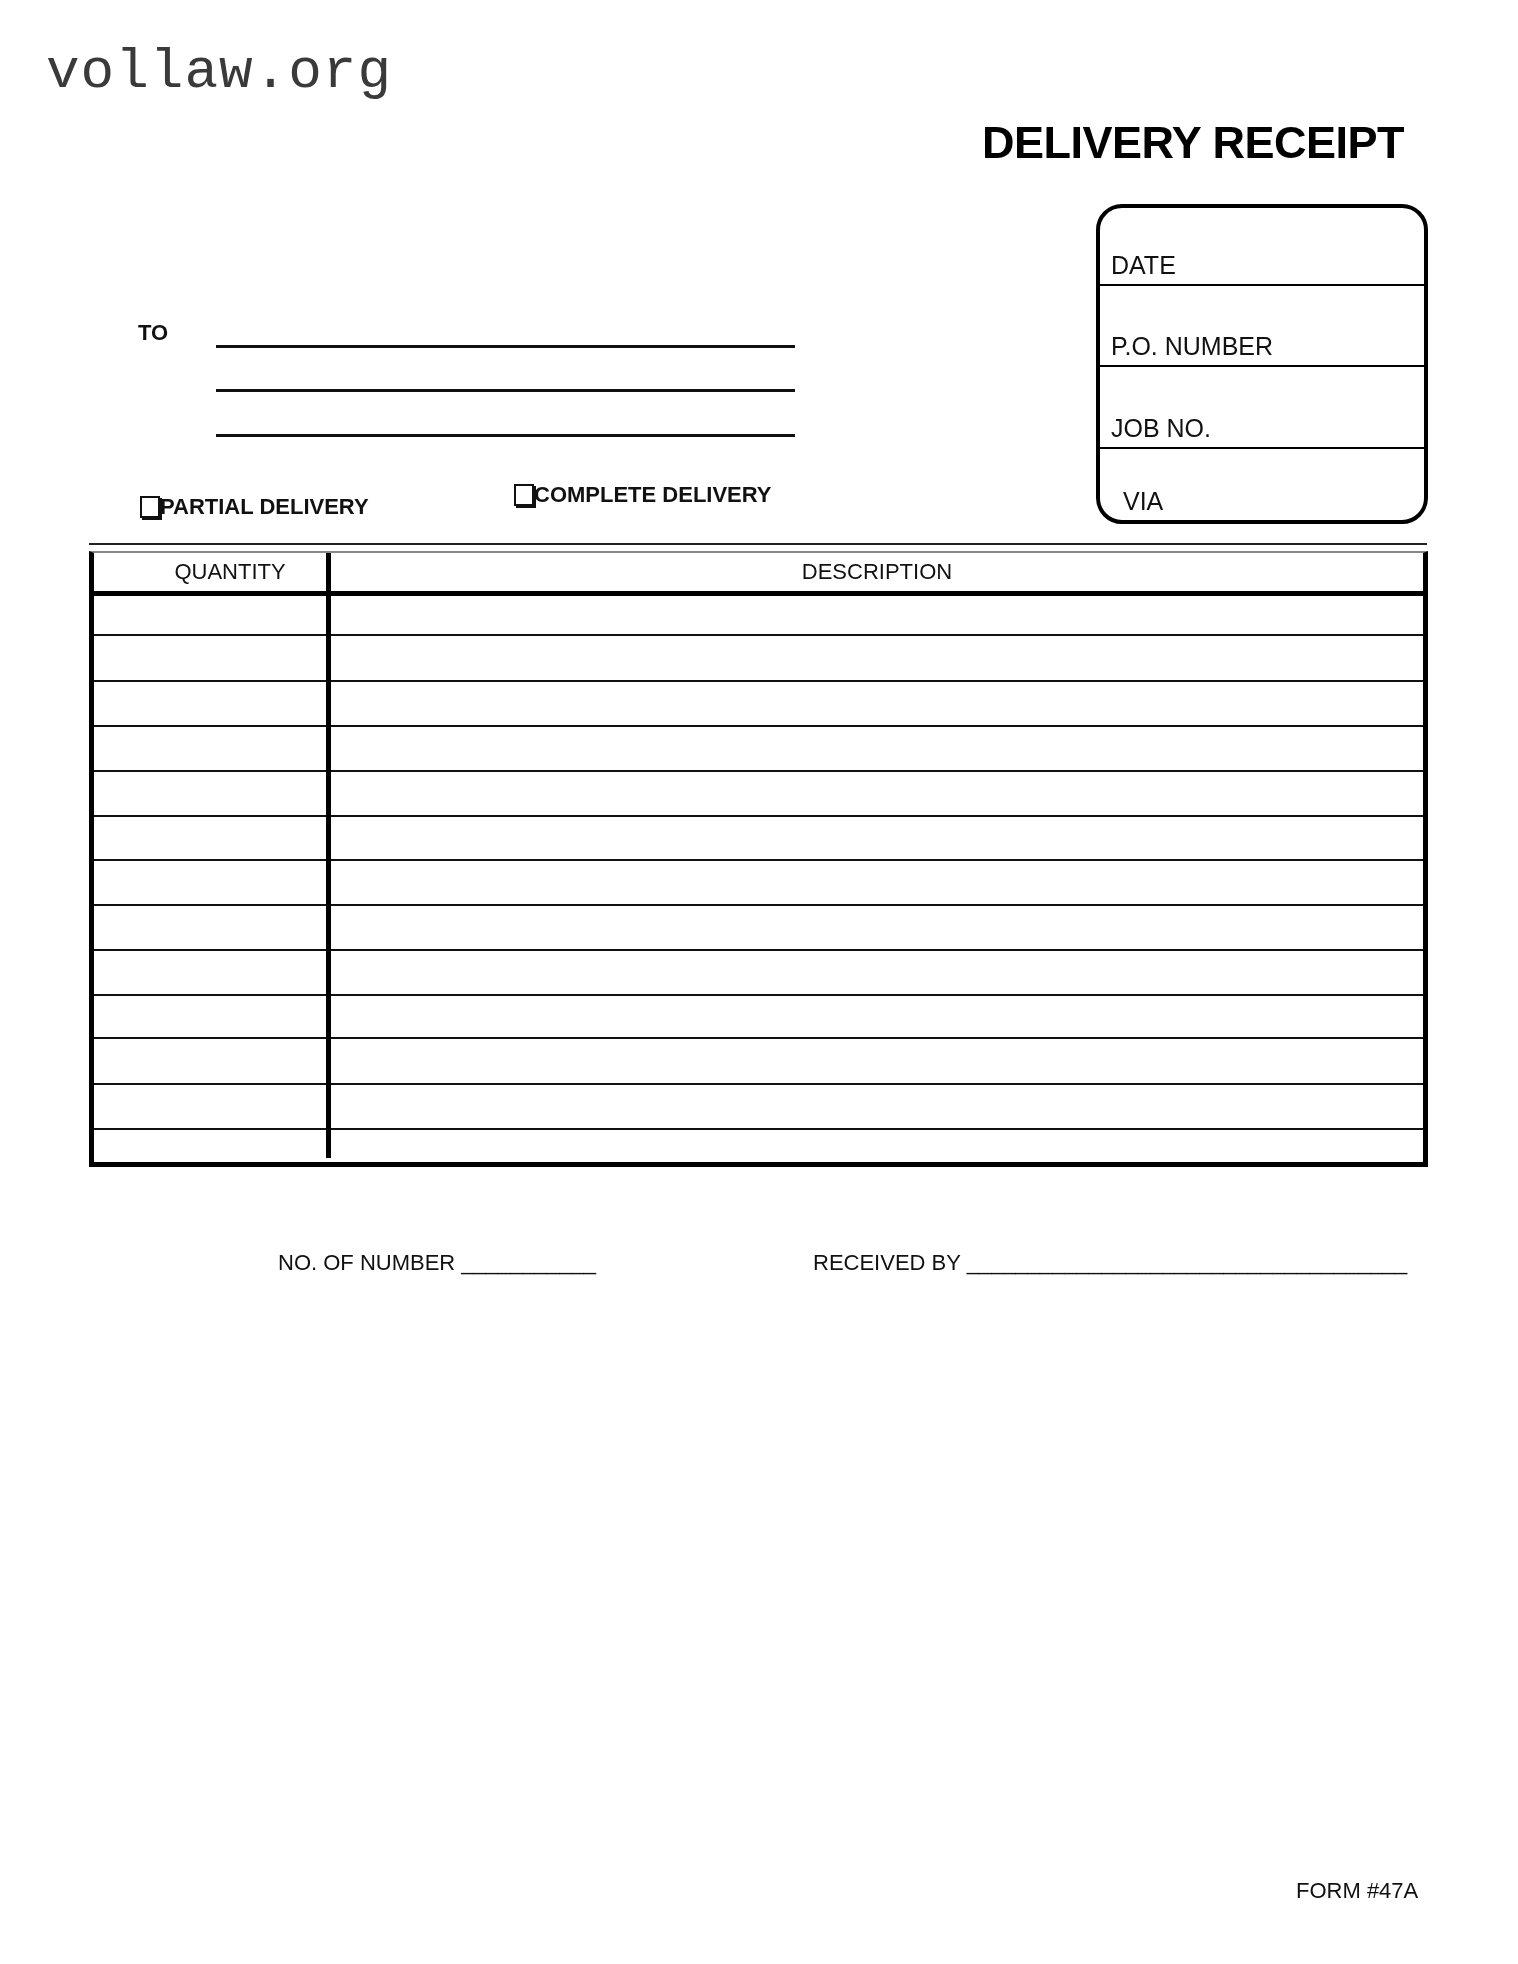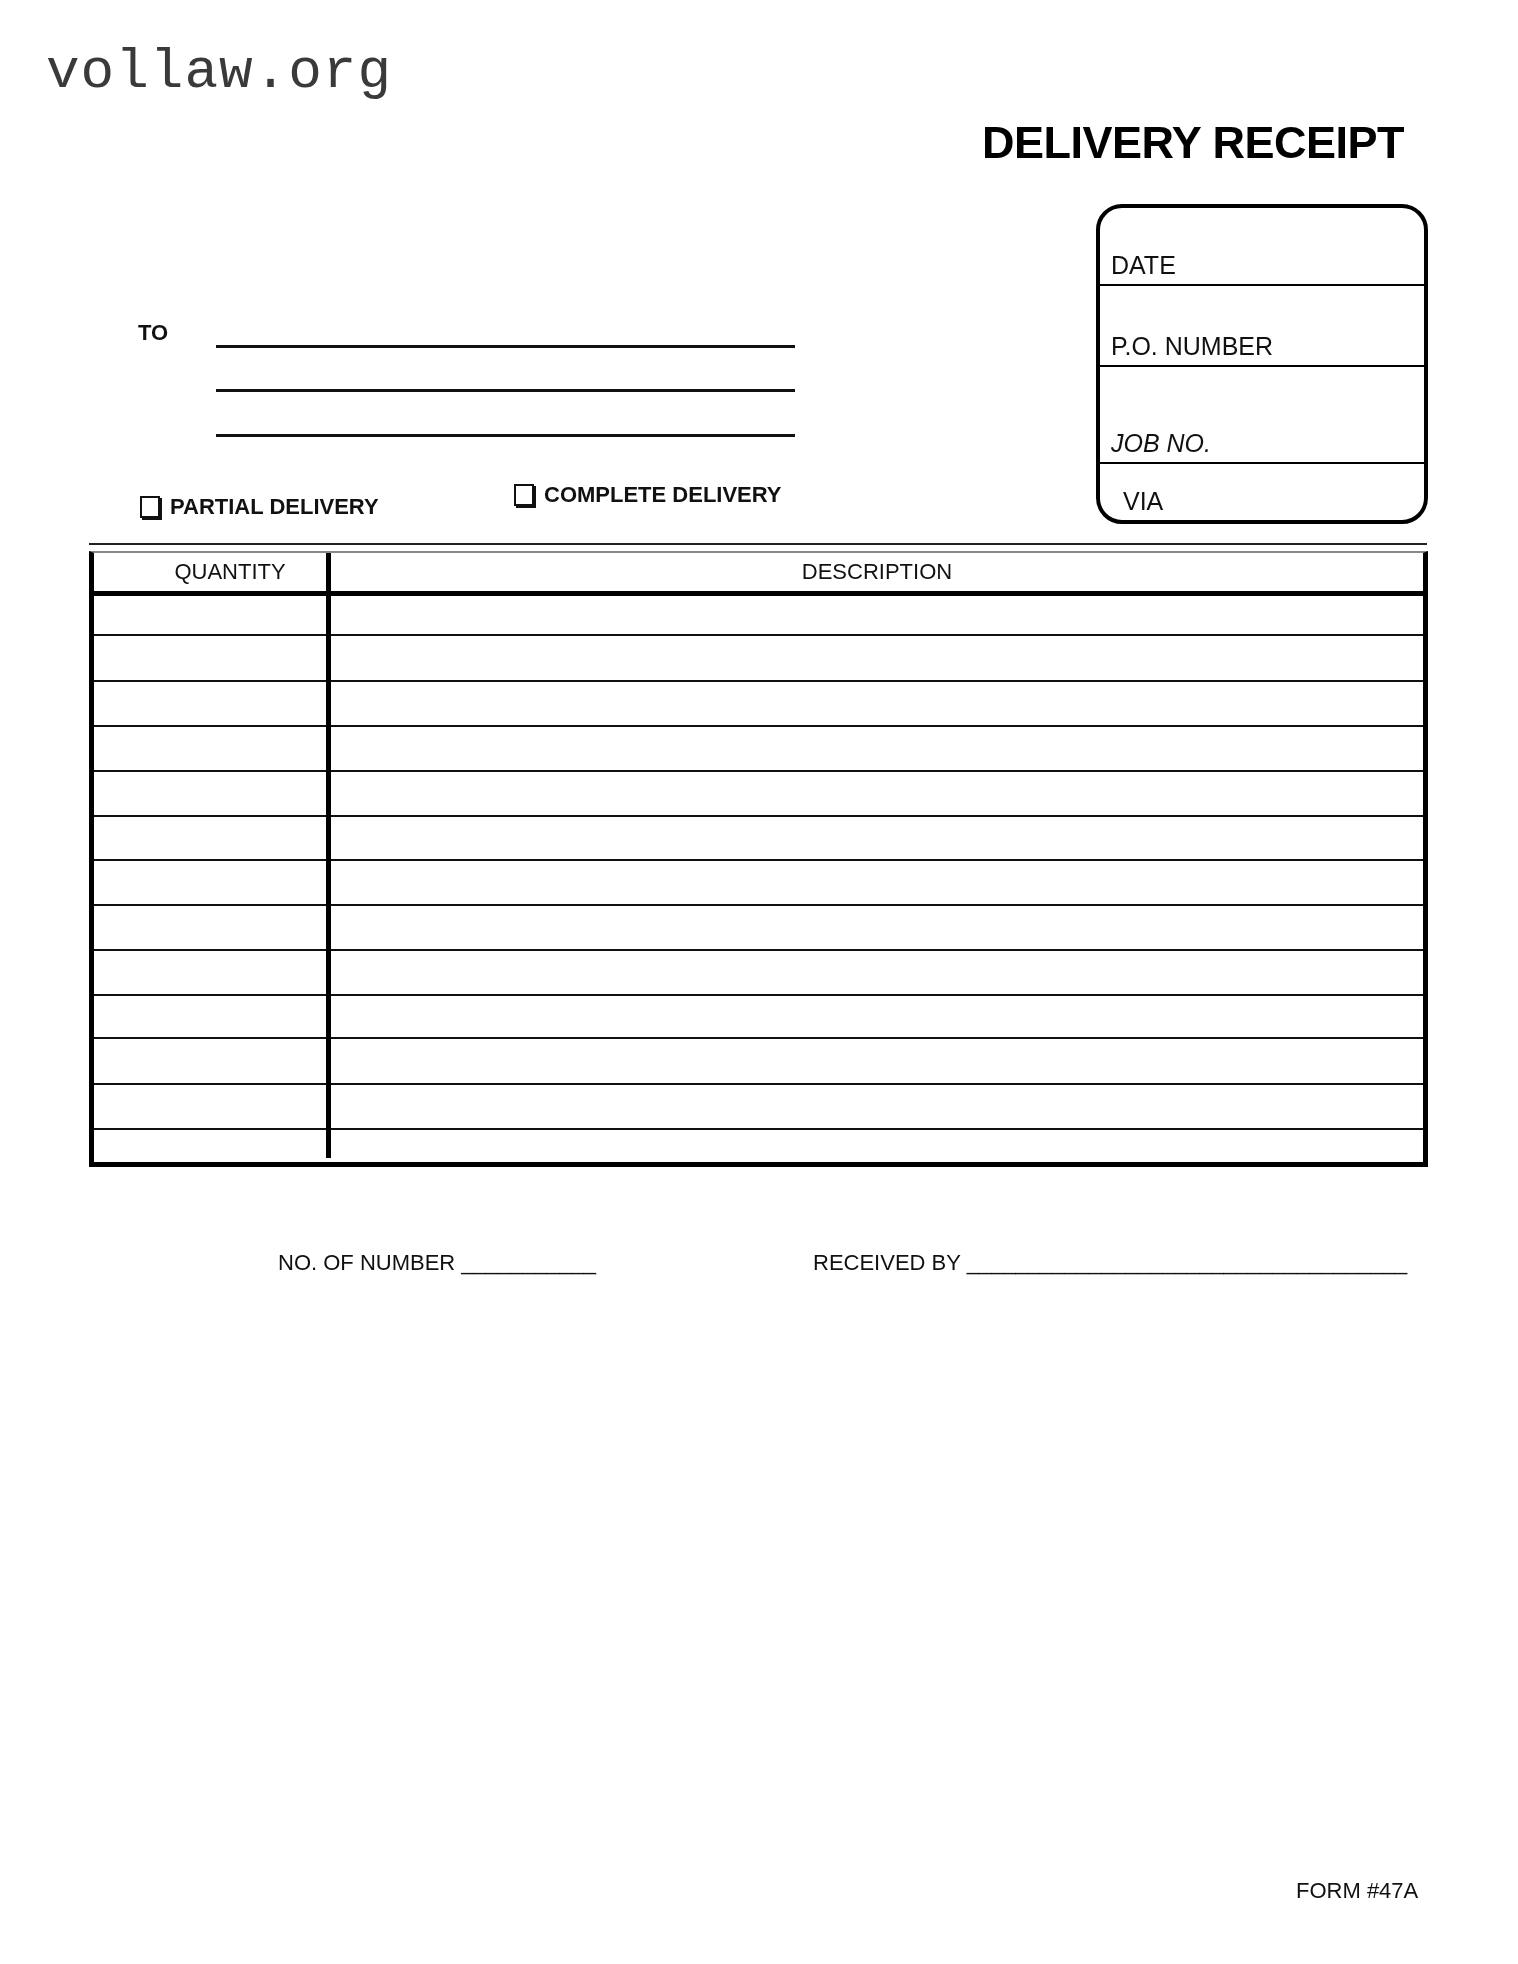--- a/index.html
+++ b/index.html
@@ -30,21 +30,21 @@
     .info-label {
       position: absolute; left: 11px; bottom: 6px; font-size: 25px; color: #111;
       line-height: 1;
     }
     
     .to-label { left: 138px; top: 322px; font-size: 22px; font-weight: bold; line-height: 1; }
     .to-line {
       left: 216px; width: 579px; height: 0; border-top: 3px solid #111;
     }
     
-    .check-wrap { display: flex; align-items: center; gap: 10px; }
+    .check-wrap { display: flex; align-items: center; }
     .checkbox {
       width: 20px; height: 22px; border: 2px solid #111; box-sizing: border-box;
       box-shadow: 2px 2px 0 #111; background: #fff;
     }
     .check-label { font-size: 22px; font-weight: bold; line-height: 1; }
     
     .divider { left: 89px; width: 1338px; top: 543px; height: 0; border-top: 2px solid #222; }
     
     .items-table {
       left: 89px; top: 551px; width: 1339px; height: 616px;
@@ -80,21 +80,21 @@
 
 <div class="abs title">DELIVERY RECEIPT</div>
 
 <div class="abs info-box">
   <div class="info-row" style="top:0;height:78px;">
     <span class="info-label">DATE</span>
   </div>
   <div class="info-row" style="top:78px;height:81px;">
     <span class="info-label">P.O. NUMBER</span>
   </div>
-  <div class="info-row" style="top:160px;height:96px;font-style:italic;">
+  <div class="info-row" style="top:145px;height:96px;">
     <span class="info-label">JOB NO.</span>
   </div>
   <div class="info-row last" style="top:239px;height:73px;margin-left:12px;">
     <span class="info-label">VIA</span>
   </div>
 </div>
 
 <div class="abs to-label">TO</div>
 <div class="abs to-line" style="top:345px;"></div>
 <div class="abs to-line" style="top:389px;"></div>

